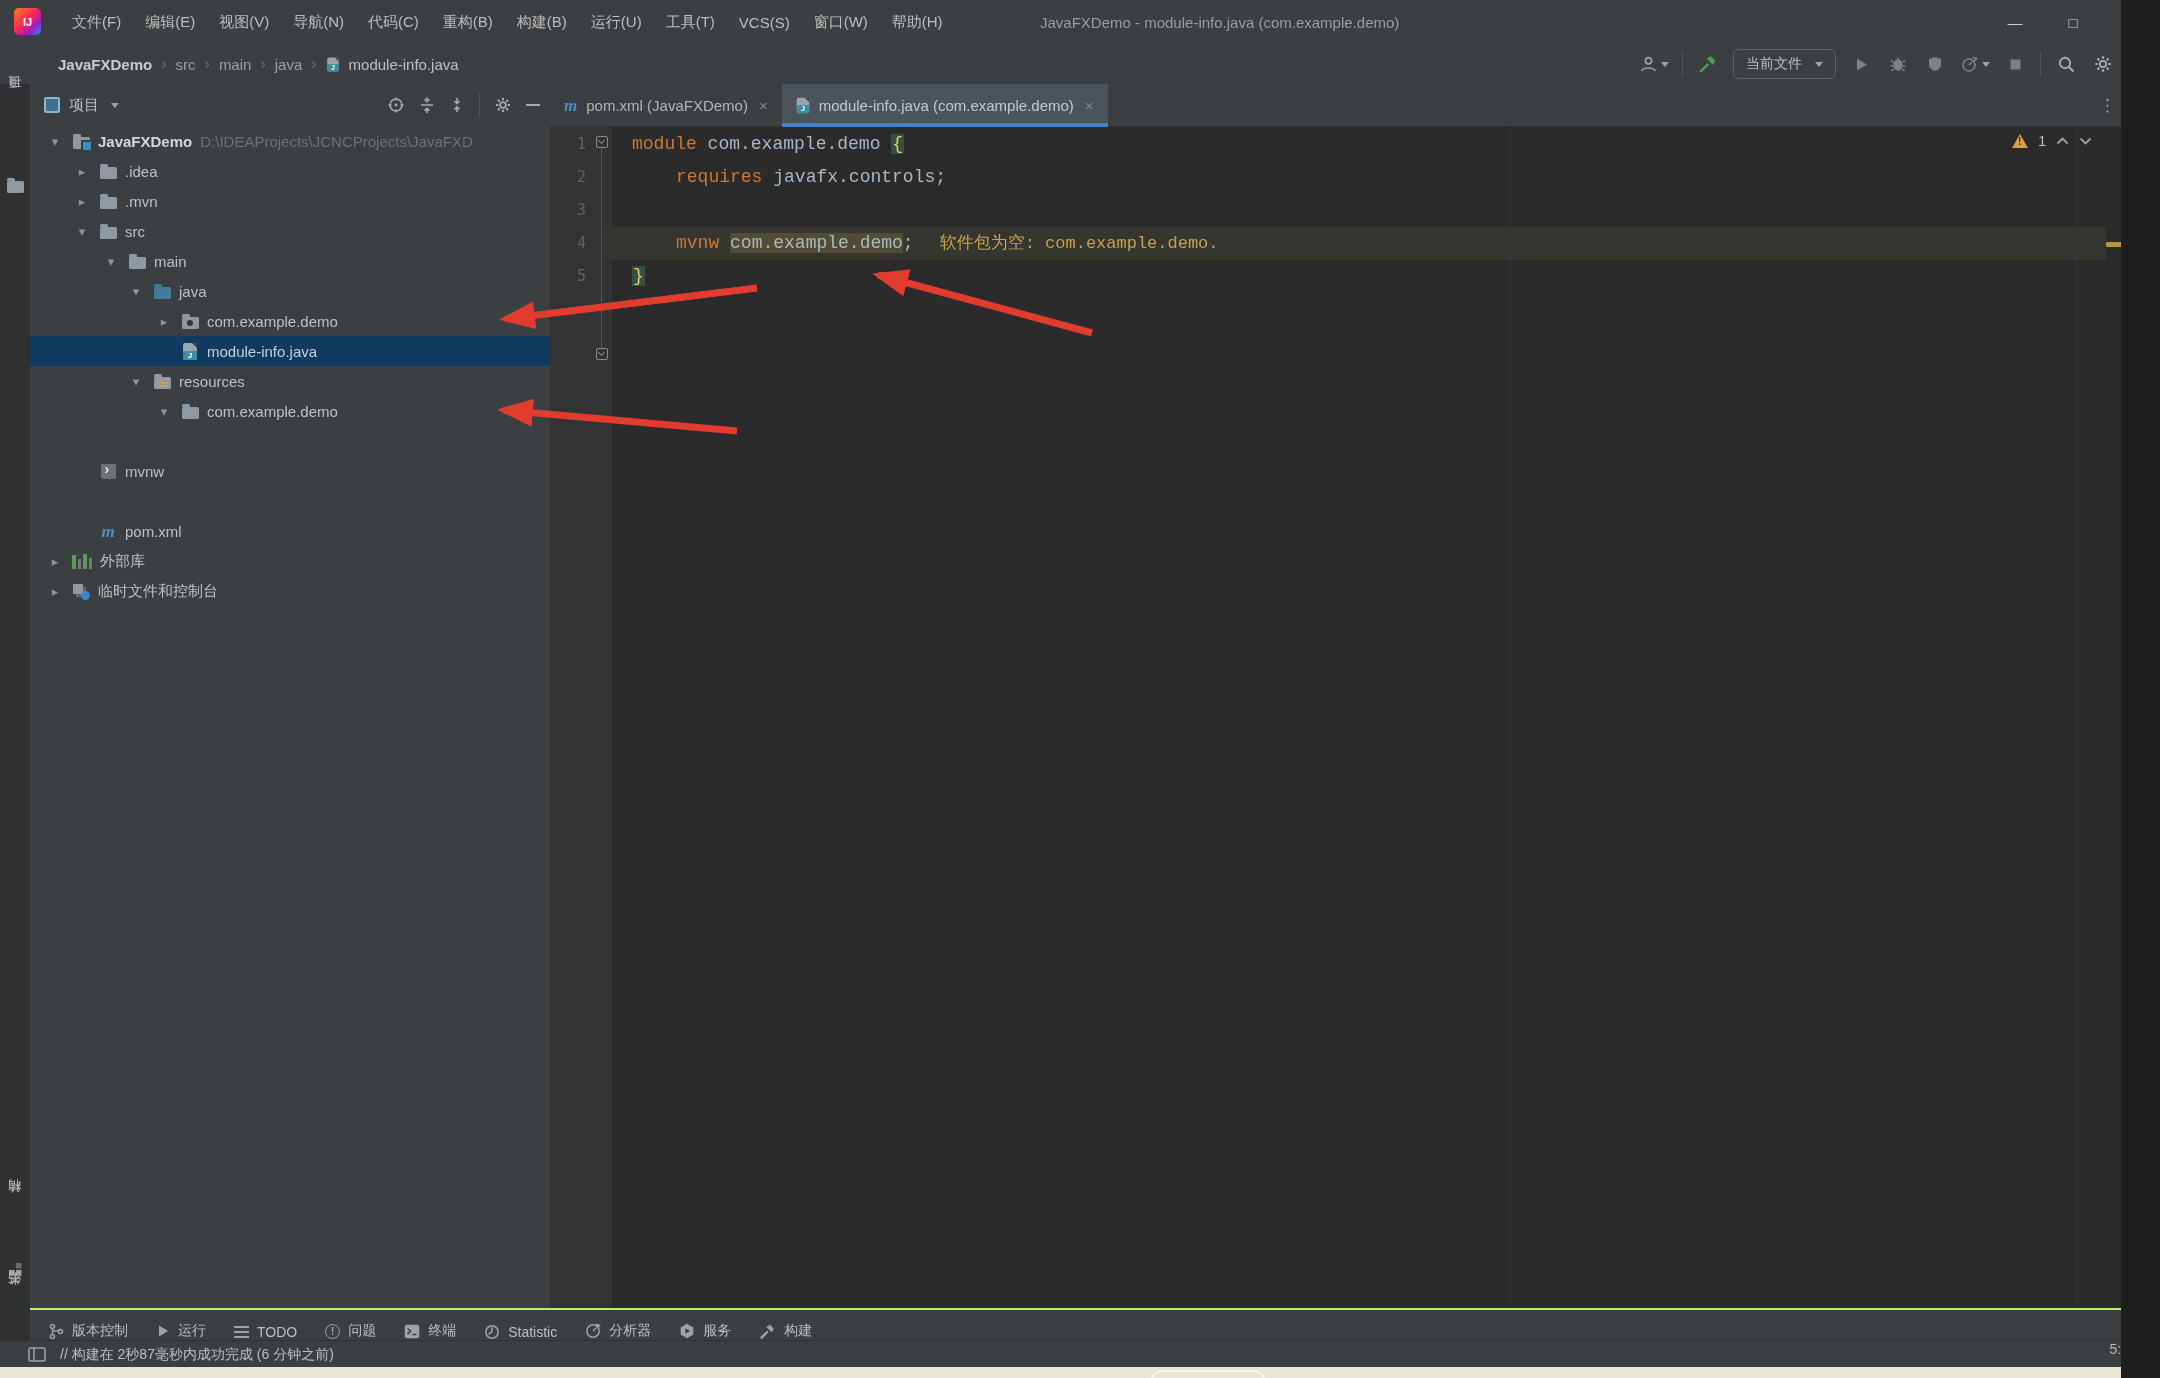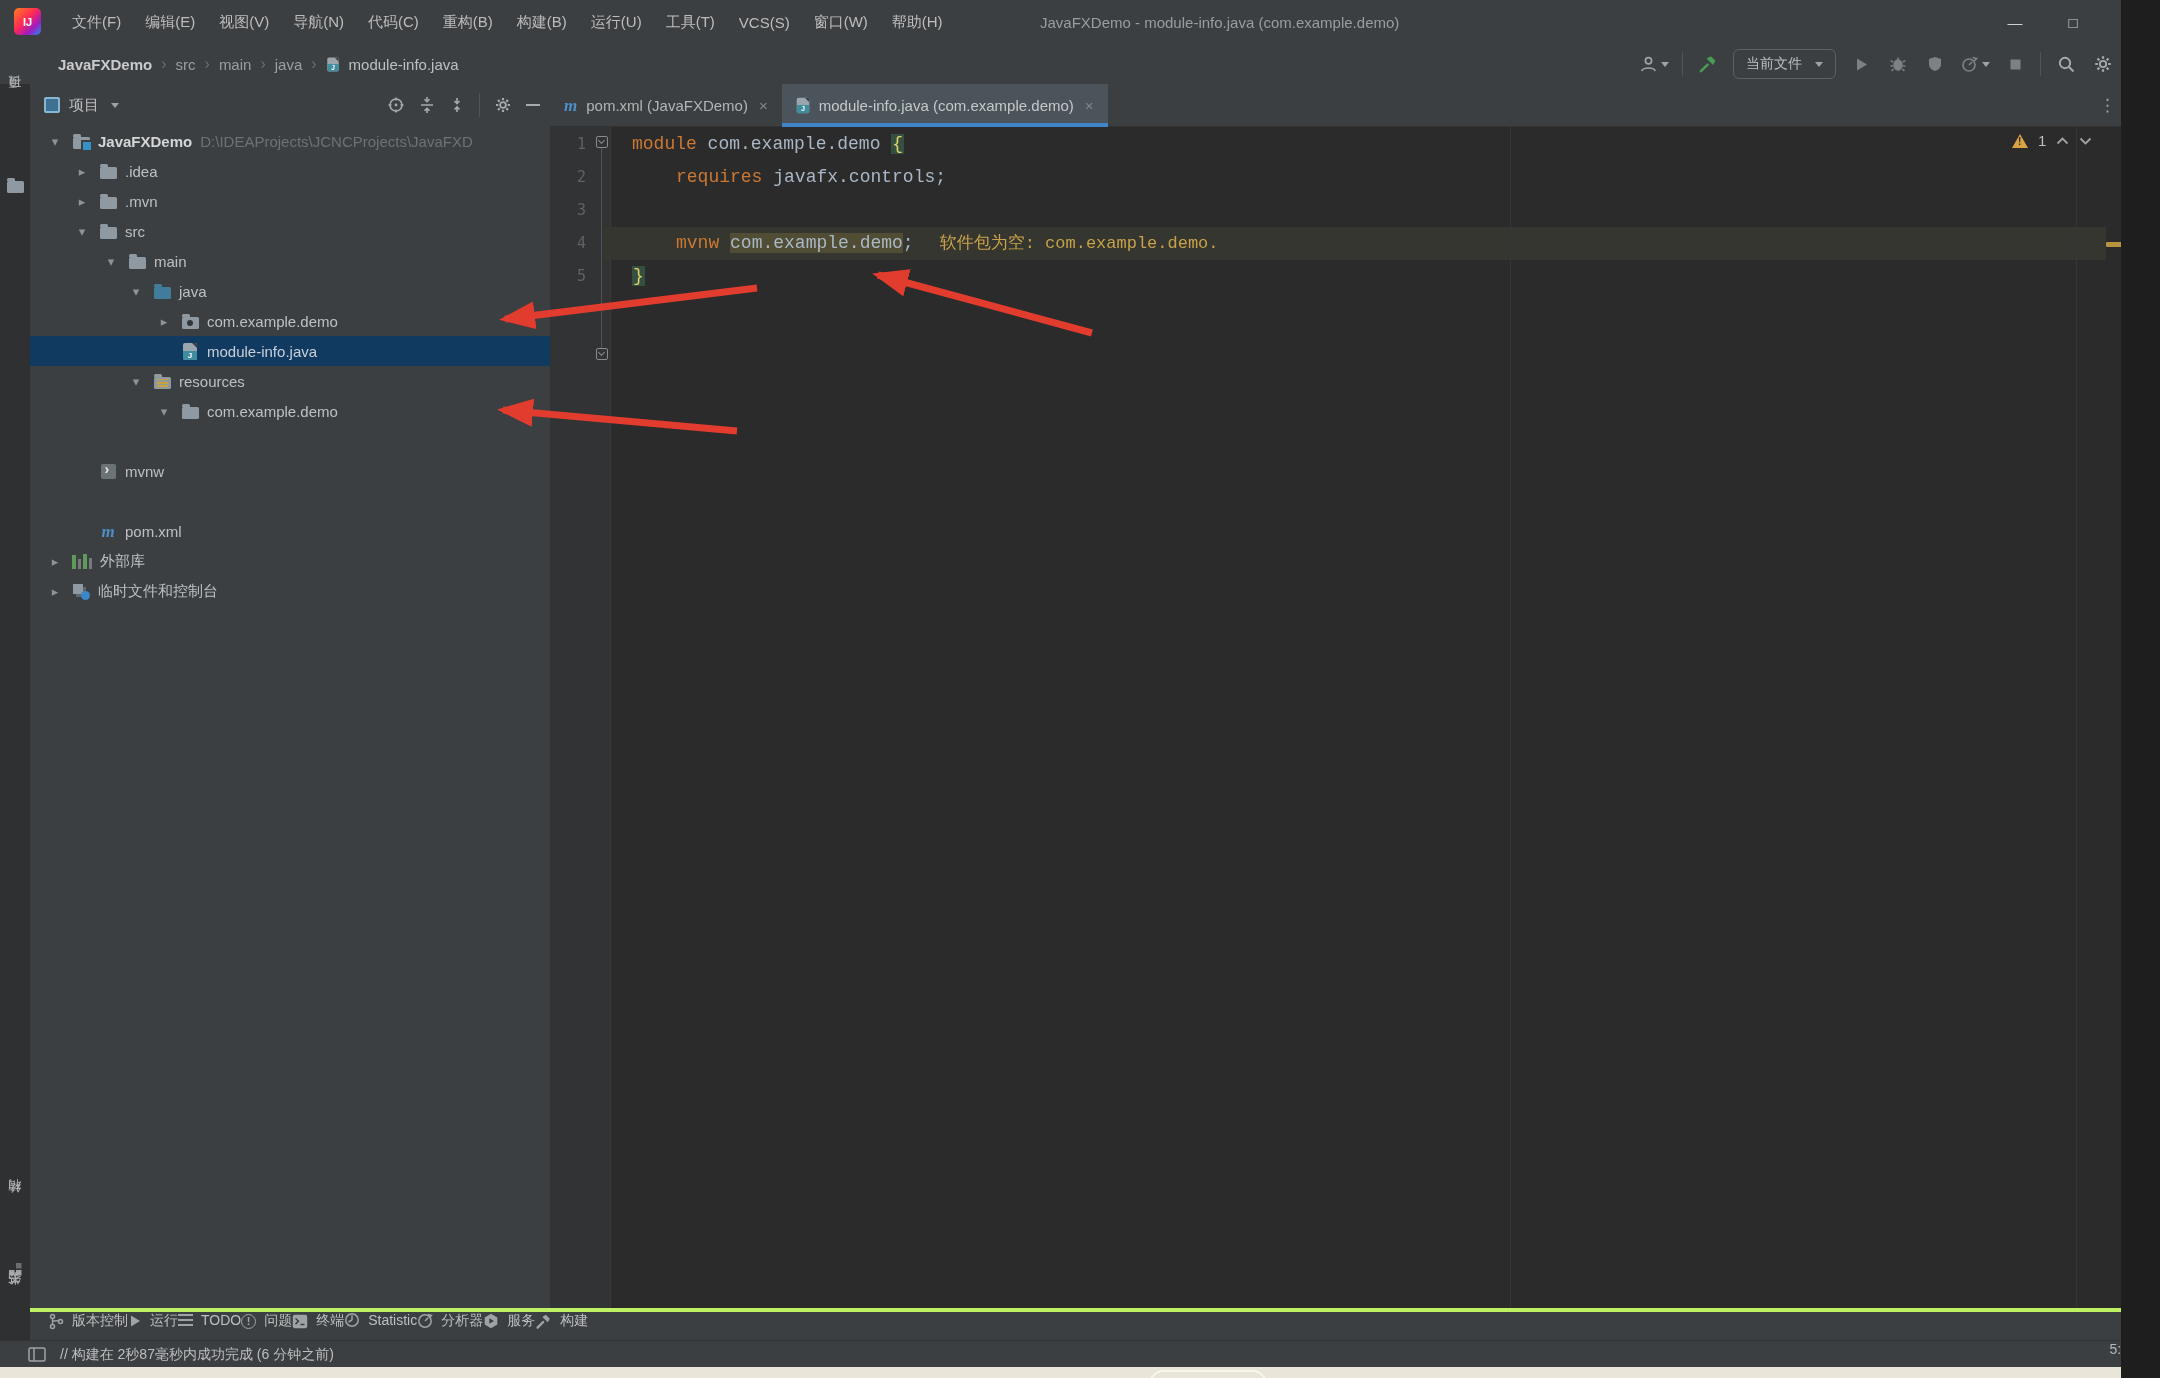--- a/index.html
+++ b/index.html
@@ -105,21 +105,21 @@
   .hint{color:#c9a24a;margin-left:26px;font-size:17px;}
   #guide{position:absolute;left:960px;top:42px;width:1px;height:1182px;background:#353738;}
   #stripe-line{position:absolute;left:1526px;top:42px;width:1px;height:1182px;background:#343637;}
   #warn-tick{position:absolute;left:1556px;top:158px;width:16px;height:5px;background:#b89441;border-radius:1px;}
   #inspect{position:absolute;left:1462px;top:48px;display:flex;align-items:center;gap:10px;z-index:4;}
   #warn-tri{width:0;height:0;border-left:8px solid transparent;border-right:8px solid transparent;border-bottom:14px solid #d9a343;position:relative;}
   #warn-tri::after{content:"!";position:absolute;left:-2px;top:2px;font-size:10px;font-weight:bold;color:#2b2b2b;}
   #inspect .cnt{font-size:15px;color:#bcbec0;}
 
   
-  #bottombar{left:30px;top:1308px;width:2100px;height:32px;background:#3c3f41;border-top:4px solid #bef264;display:flex;align-items:flex-start;padding-left:18px;box-sizing:border-box;}
+  #bottombar{left:30px;top:1308px;width:2100px;height:32px;background:#3c3f41;border-top:2px solid #bef264;display:flex;align-items:flex-end;gap:28px;padding-left:18px;box-sizing:border-box;}
   .bb-item{display:flex;align-items:center;gap:8px;font-size:14px;color:#bdbfc1;}
   #statusbar{left:0;top:1340px;width:2160px;height:27px;background:#3c3f41;border-top:1px solid #323232;}
   #status-msg{position:absolute;left:60px;top:0;height:27px;display:flex;align-items:center;font-size:14px;color:#bcbec0;}
   #status-right{position:absolute;right:14px;top:0;height:27px;display:flex;align-items:center;gap:26px;font-size:14px;color:#b6b8ba;flex-direction:column;}
   #beige{left:0;top:1367px;width:2160px;height:11px;background:#e9e6d9;overflow:hidden;}
   #beige .pill{position:absolute;left:1150px;top:3px;width:112px;height:24px;border-radius:13px;border:2px solid #f8f6ec;}
 
   
   svg.ic{display:block;}
   svg.ic *{vector-effect:non-scaling-stroke;}

